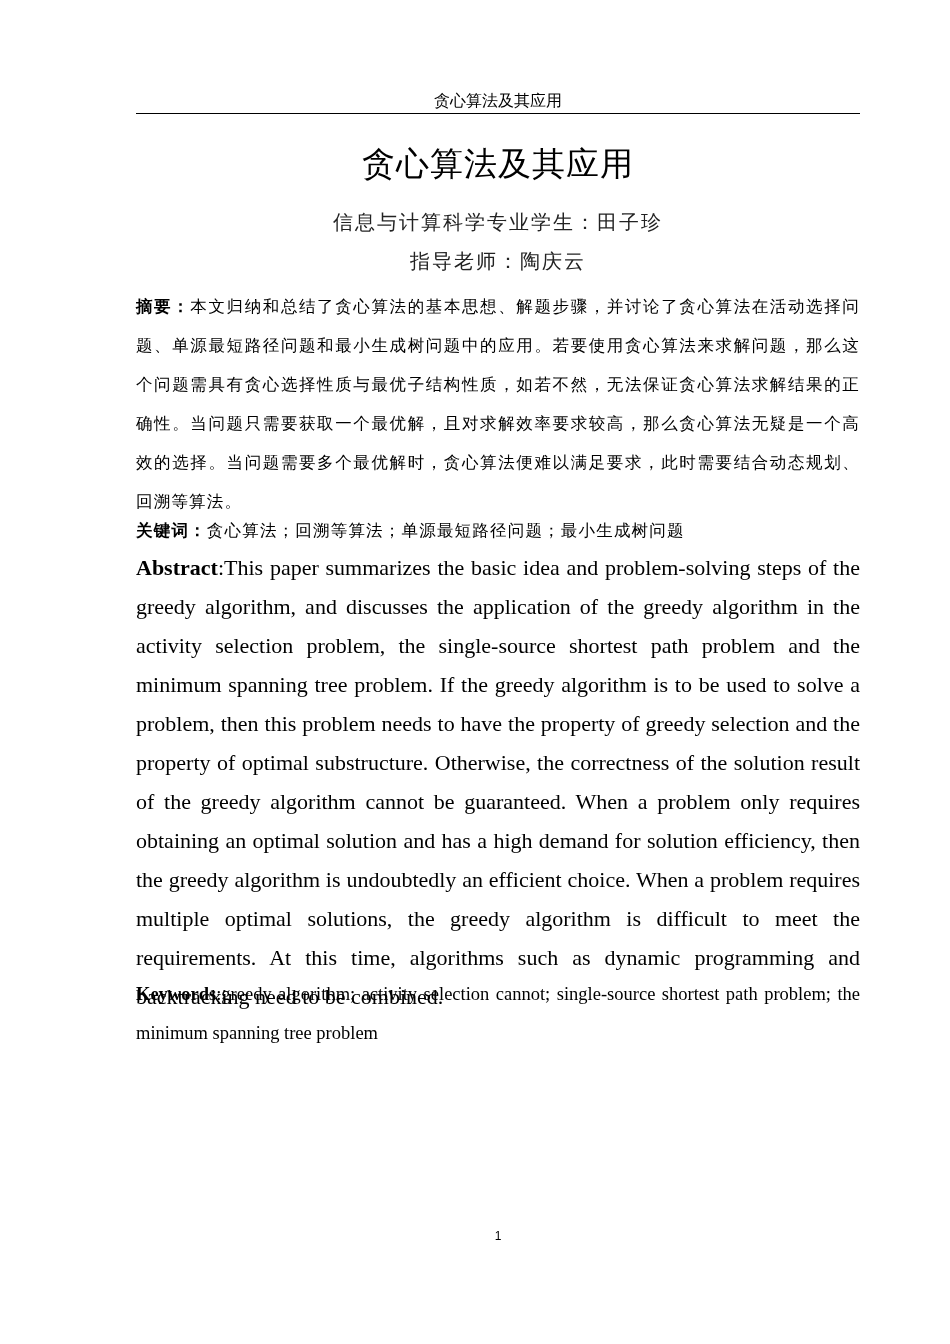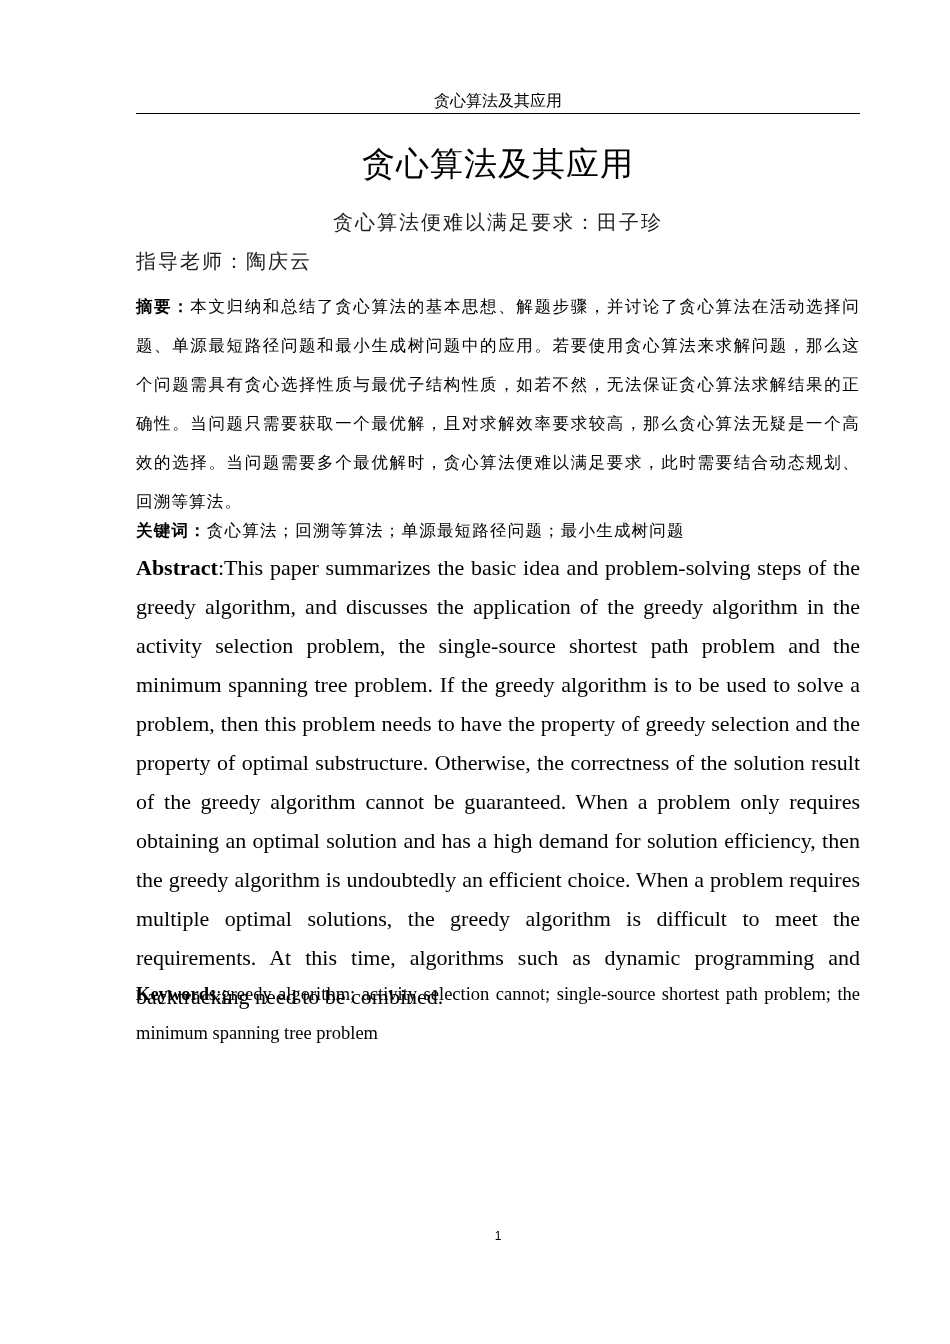--- a/index.html
+++ b/index.html
@@ -61,21 +61,21 @@
       font-size: 20px;
       line-height: 30px;
       letter-spacing: 2px;
       color: #222;
     }
     .advisor {
       position: absolute;
       left: 136px;
       top: 246px;
       width: 724px;
-      text-align: left;
+      text-align: center;
       font-family: "DejaVu Serif", "Liberation Serif", serif;
       font-size: 20px;
       line-height: 30px;
       letter-spacing: 2px;
       color: #222;
     }
     .cn-abstract {
       position: absolute;
       left: 136px;
       top: 287px;
@@ -136,21 +136,21 @@
 </head>
 <body>
 
 <div class="page">
 
   <div class="running-header">贪心算法及其应用</div>
   <div class="header-rule"></div>
 
   <div class="title">贪心算法及其应用</div>
 
-  <div class="author">贪心算法便难以满足要求：田子珍</div>
+  <div class="author">信息与计算科学专业学生：田子珍</div>
   <div class="advisor">指导老师：陶庆云</div>
 
   <div class="cn-abstract"><span class="label-bold">摘要：</span><span>本文归纳和总结了贪心算法的基本思想、解题步骤，并讨论了贪心算法在活动选择问题、单源最短路径问题和最小生成树问题中的应用。若要使用贪心算法来求解问题，那么这个问题需具有贪心选择性质与最优子结构性质，如若不然，无法保证贪心算法求解结果的正确性。当问题只需要获取一个最优解，且对求解效率要求较高，那么贪心算法无疑是一个高效的选择。当问题需要多个最优解时，贪心算法便难以满足要求，此时需要结合动态规划、回溯等算法。</span></div>
 
   <div class="cn-keywords"><span class="label-bold">关键词：</span><span>贪心算法；回溯等算法；单源最短路径问题；最小生成树问题</span></div>
 
   <div class="en-abstract"><span class="label-bold">Abstract</span><span>:This paper summarizes the basic idea and problem-solving steps of the greedy algorithm, and discusses the application of the greedy algorithm in the activity selection problem, the single-source shortest path problem and the minimum spanning tree problem. If the greedy algorithm is to be used to solve a problem, then this problem needs to have the property of greedy selection and the property of optimal substructure. Otherwise, the correctness of the solution result of the greedy algorithm cannot be guaranteed. When a problem only requires obtaining an optimal solution and has a high demand for solution efficiency, then the greedy algorithm is undoubtedly an efficient choice. When a problem requires multiple optimal solutions, the greedy algorithm is difficult to meet the requirements. At this time, algorithms such as dynamic programming and backtracking need to be combined.</span></div>
 
   <div class="en-keywords"><span class="label-bold">Keywords</span><span>:greedy algorithm; activity selection cannot; single-source shortest path problem; the minimum spanning tree problem</span></div>
 

